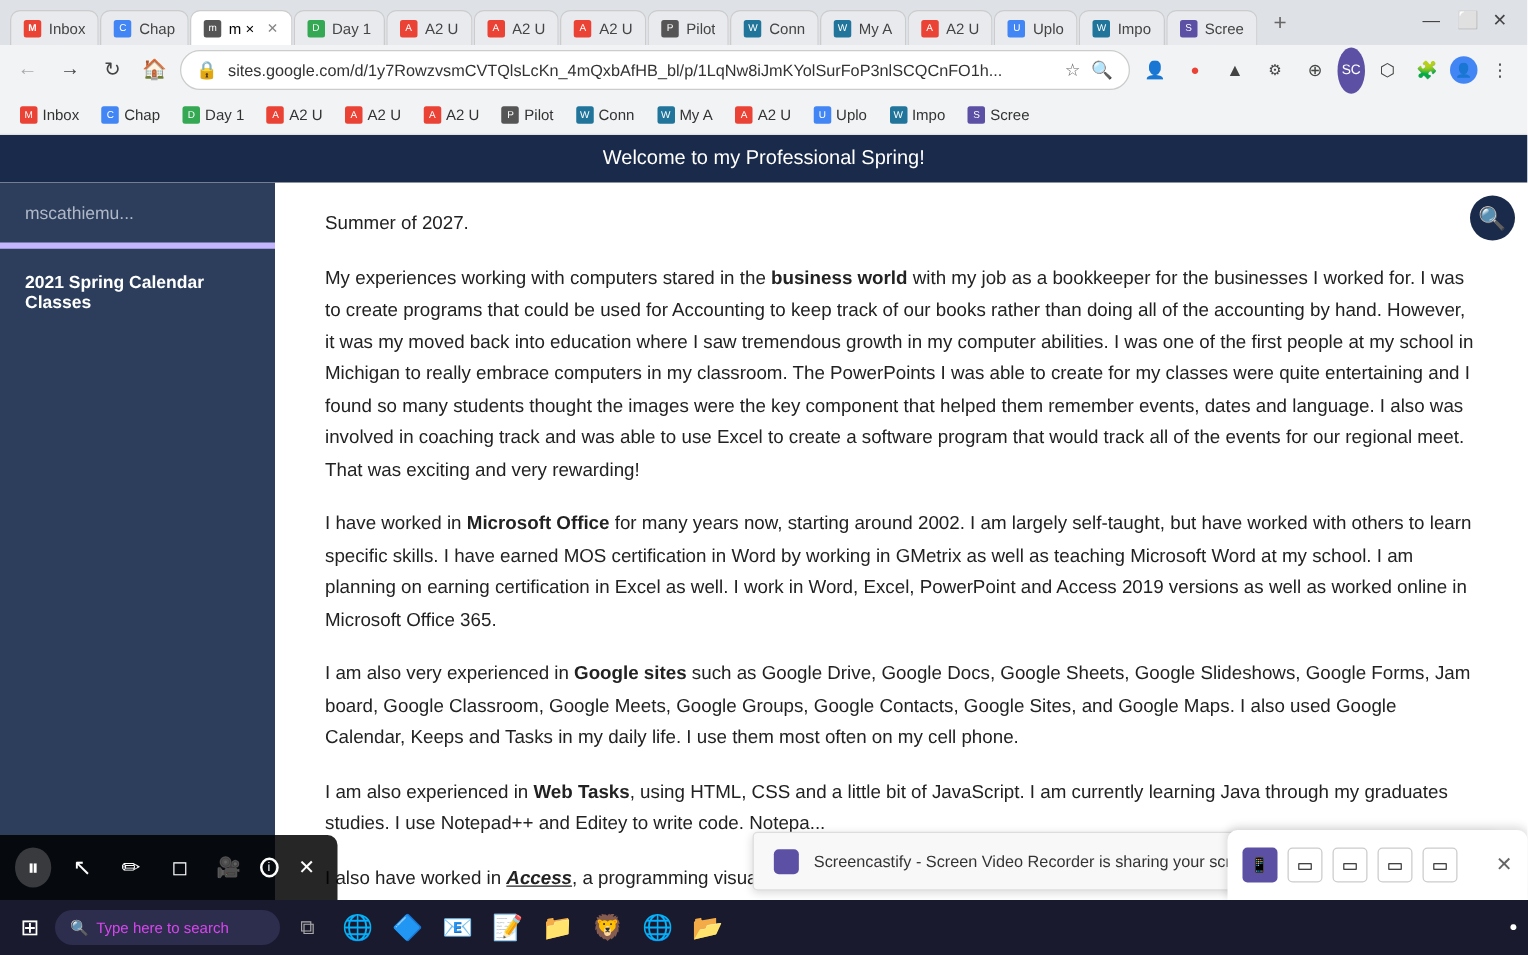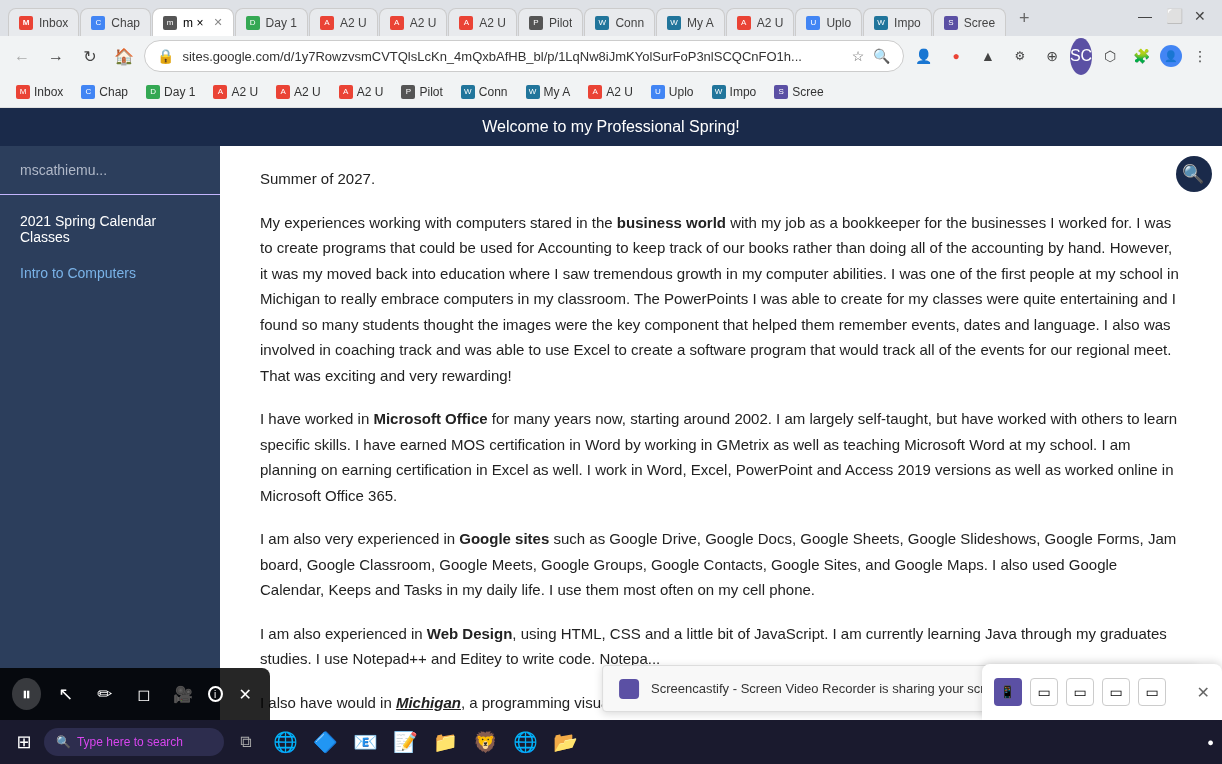--- a/index.html
+++ b/index.html
@@ -258,21 +258,21 @@
         <span class="url-icon">☆</span>
         <span class="url-icon">🔍</span>
       </div>
     </div>
     <div class="toolbar-icons">
       <div class="toolbar-icon">👤</div>
       <div class="toolbar-icon" style="font-size:12px;color:#EA4335;">●</div>
       <div class="toolbar-icon" style="font-size:14px;">▲</div>
       <div class="toolbar-icon" style="font-size:12px;">⚙</div>
       <div class="toolbar-icon" style="font-size:14px;">⊕</div>
-      <div class="toolbar-icon" style="background:#5b50a4;border-radius:50%;width:22px;height:37px;font-size:16px;color:white;">SC</div>
+      <div class="toolbar-icon" style="background:#5b50a4;border-radius:50%;width:22px;height:37px;font-size:11px;color:white;">SC</div>
       <div class="toolbar-icon" style="font-size:14px;">⬡</div>
       <div class="toolbar-icon" style="font-size:14px;">🧩</div>
       <div class="toolbar-icon" style="background:#4285F4;border-radius:50%;width:22px;height:22px;font-size:11px;color:white;display:flex;align-items:center;justify-content:center;">👤</div>
       <div class="toolbar-icon">⋮</div>
     </div>
   </div>
 
   <div class="bookmarks-bar">
     <div class="bookmark-item">
       <span style="background:#EA4335;border-radius:2px;width:14px;height:14px;display:flex;align-items:center;justify-content:center;font-size:8px;color:white;flex-shrink:0;">M</span>
@@ -330,26 +330,23 @@
 
   <div style="display:flex; flex-direction:column; height: calc(764px - 36px - 40px - 32px - 44px);">
 
     <div style="background:#1a2a4a; color:white; text-align:center; padding:10px; font-size:16px; font-weight:500;">
       <span>Welcome to my Professional Spring!</span>
     </div>
 
     <div style="display:flex; flex:1; overflow:hidden;">
 
       <div style="width:220px; background:#2c3e5c; color:white; flex-shrink:0; padding:16px 0;">
-        <div style="color:#b0b8c8; font-size:14px; padding:0 20px 16px; border-bottom:1px solid #c4b5fd; margin-bottom:8px;">mscathiemu...</div>
-        <div style="padding:10px 20px; font-size:14px; cursor:pointer; color:#fff;">
+        <div style="color:#b0b8c8; font-size:14px; padding:0 20px 16px; border-bottom:5px solid #c4b5fd; margin-bottom:8px;">mscathiemu...</div>
+        <div style="padding:10px 20px; font-size:14px; cursor:pointer; color:#fff;font-weight:bold;">
           <span>2021 Spring Calendar Classes</span>
-        </div>
-        <div style="padding:10px 20px; font-size:14px; cursor:pointer; color:#7ab3e8;">
-          <span>Intro to Computers</span>
         </div>
       </div>
 
       <div style="flex:1; overflow-y:auto; padding:20px 40px; background:#fff; position:relative;">
 
         <div style="position:absolute; top:10px; right:10px; width:36px; height:36px; background:#1a2a4a; border-radius:50%; display:flex; align-items:center; justify-content:center; cursor:pointer; color:white; font-size:18px;">
           <span>🔍</span>
         </div>
 
         <p style="font-size:15px; line-height:1.7; color:#222; margin-bottom:18px;">
@@ -362,25 +359,25 @@
 
         <p style="font-size:15px; line-height:1.7; color:#222; margin-bottom:18px;">
           <span>I have worked in </span><strong>Microsoft Office</strong><span> for many years now, starting around 2002. I am largely self-taught, but have worked with others to learn specific skills. I have earned MOS certification in Word by working in GMetrix as well as teaching Microsoft Word at my school. I am planning on earning certification in Excel as well. I work in Word, Excel, PowerPoint and Access 2019 versions as well as worked online in Microsoft Office 365.</span>
         </p>
 
         <p style="font-size:15px; line-height:1.7; color:#222; margin-bottom:18px;">
           <span>I am also very experienced in </span><strong>Google sites</strong><span> such as Google Drive, Google Docs, Google Sheets, Google Slideshows, Google Forms, Jam board, Google Classroom, Google Meets, Google Groups, Google Contacts, Google Sites, and Google Maps. I also used Google Calendar, Keeps and Tasks in my daily life. I use them most often on my cell phone.</span>
         </p>
 
         <p style="font-size:15px; line-height:1.7; color:#222; margin-bottom:18px;">
-          <span>I am also experienced in </span><strong>Web Design</strong><span>, using HTML, CSS and a little bit of JavaScript. I am currently learning Java through my graduates studies. I use Notepad++ and Editey to write code. Notepa...</span>
-        </p>
-
-        <p style="font-size:15px; line-height:1.7; color:#222; margin-bottom:18px;">
-          <span>I also have would in </span><strong style="font-style:italic; text-decoration:underline;">Michigan</strong><span>, a programming visual language that allows me to create story...</span>
+          <span>I am also experienced in </span><strong>Web Tasks</strong><span>, using HTML, CSS and a little bit of JavaScript. I am currently learning Java through my graduates studies. I use Notepad++ and Editey to write code. Notepa...</span>
+        </p>
+
+        <p style="font-size:15px; line-height:1.7; color:#222; margin-bottom:18px;">
+          <span>I also have worked in </span><strong style="font-style:italic; text-decoration:underline;">Access</strong><span>, a programming visual language that allows me to create story...</span>
         </p>
 
         <div style="position:absolute; bottom:8px; left:50%; transform:translateX(-20%); background:#f8f8f8; border:1px solid #ddd; border-radius:4px; display:flex; align-items:center; padding:8px 16px; gap:12px; font-size:13px; color:#333; box-shadow:0 2px 8px rgba(0,0,0,0.15); z-index:100; white-space:nowrap;">
           <span style="width:20px;height:20px;background:#5b50a4;border-radius:4px;display:inline-block;flex-shrink:0;"></span>
           <span>Screencastify - Screen Video Recorder is sharing your screen.</span>
           <button style="background:#fff; border:1px solid #ccc; border-radius:4px; padding:6px 14px; font-size:13px; cursor:pointer; color:#333;">
             <span>Stop sharing</span>
           </button>
           <button style="background:none; border:none; color:#555; cursor:pointer; font-size:13px; padding:6px 8px;">
             <span>Hide</span>

